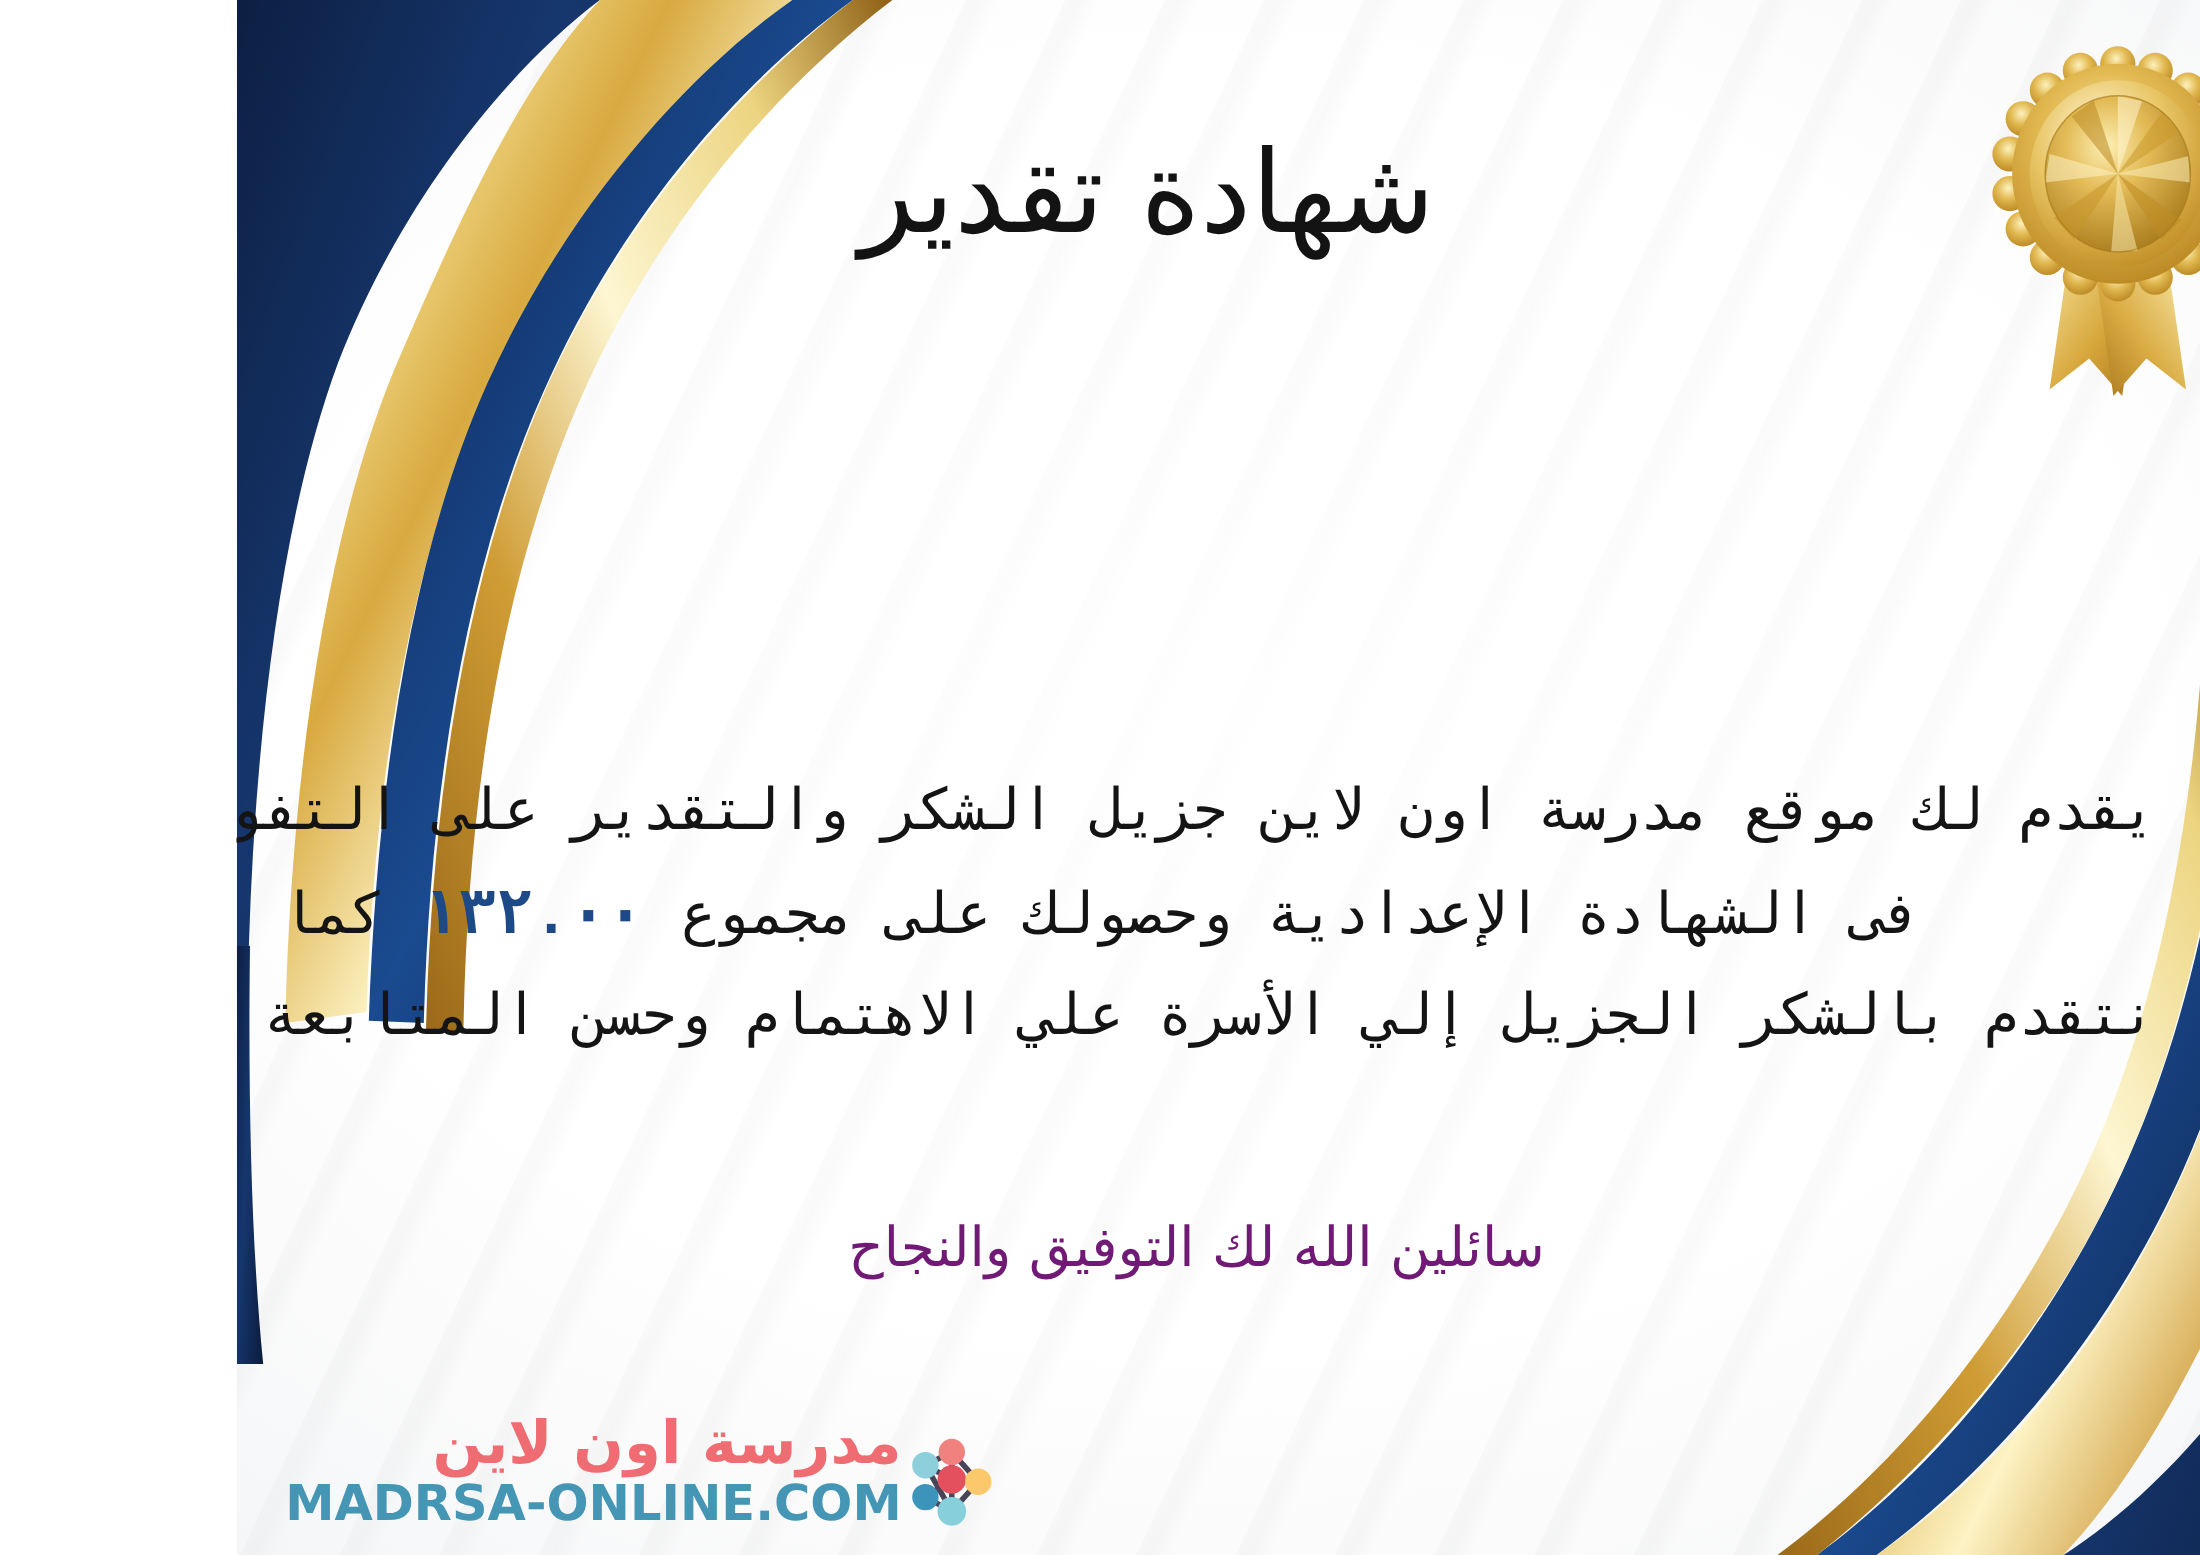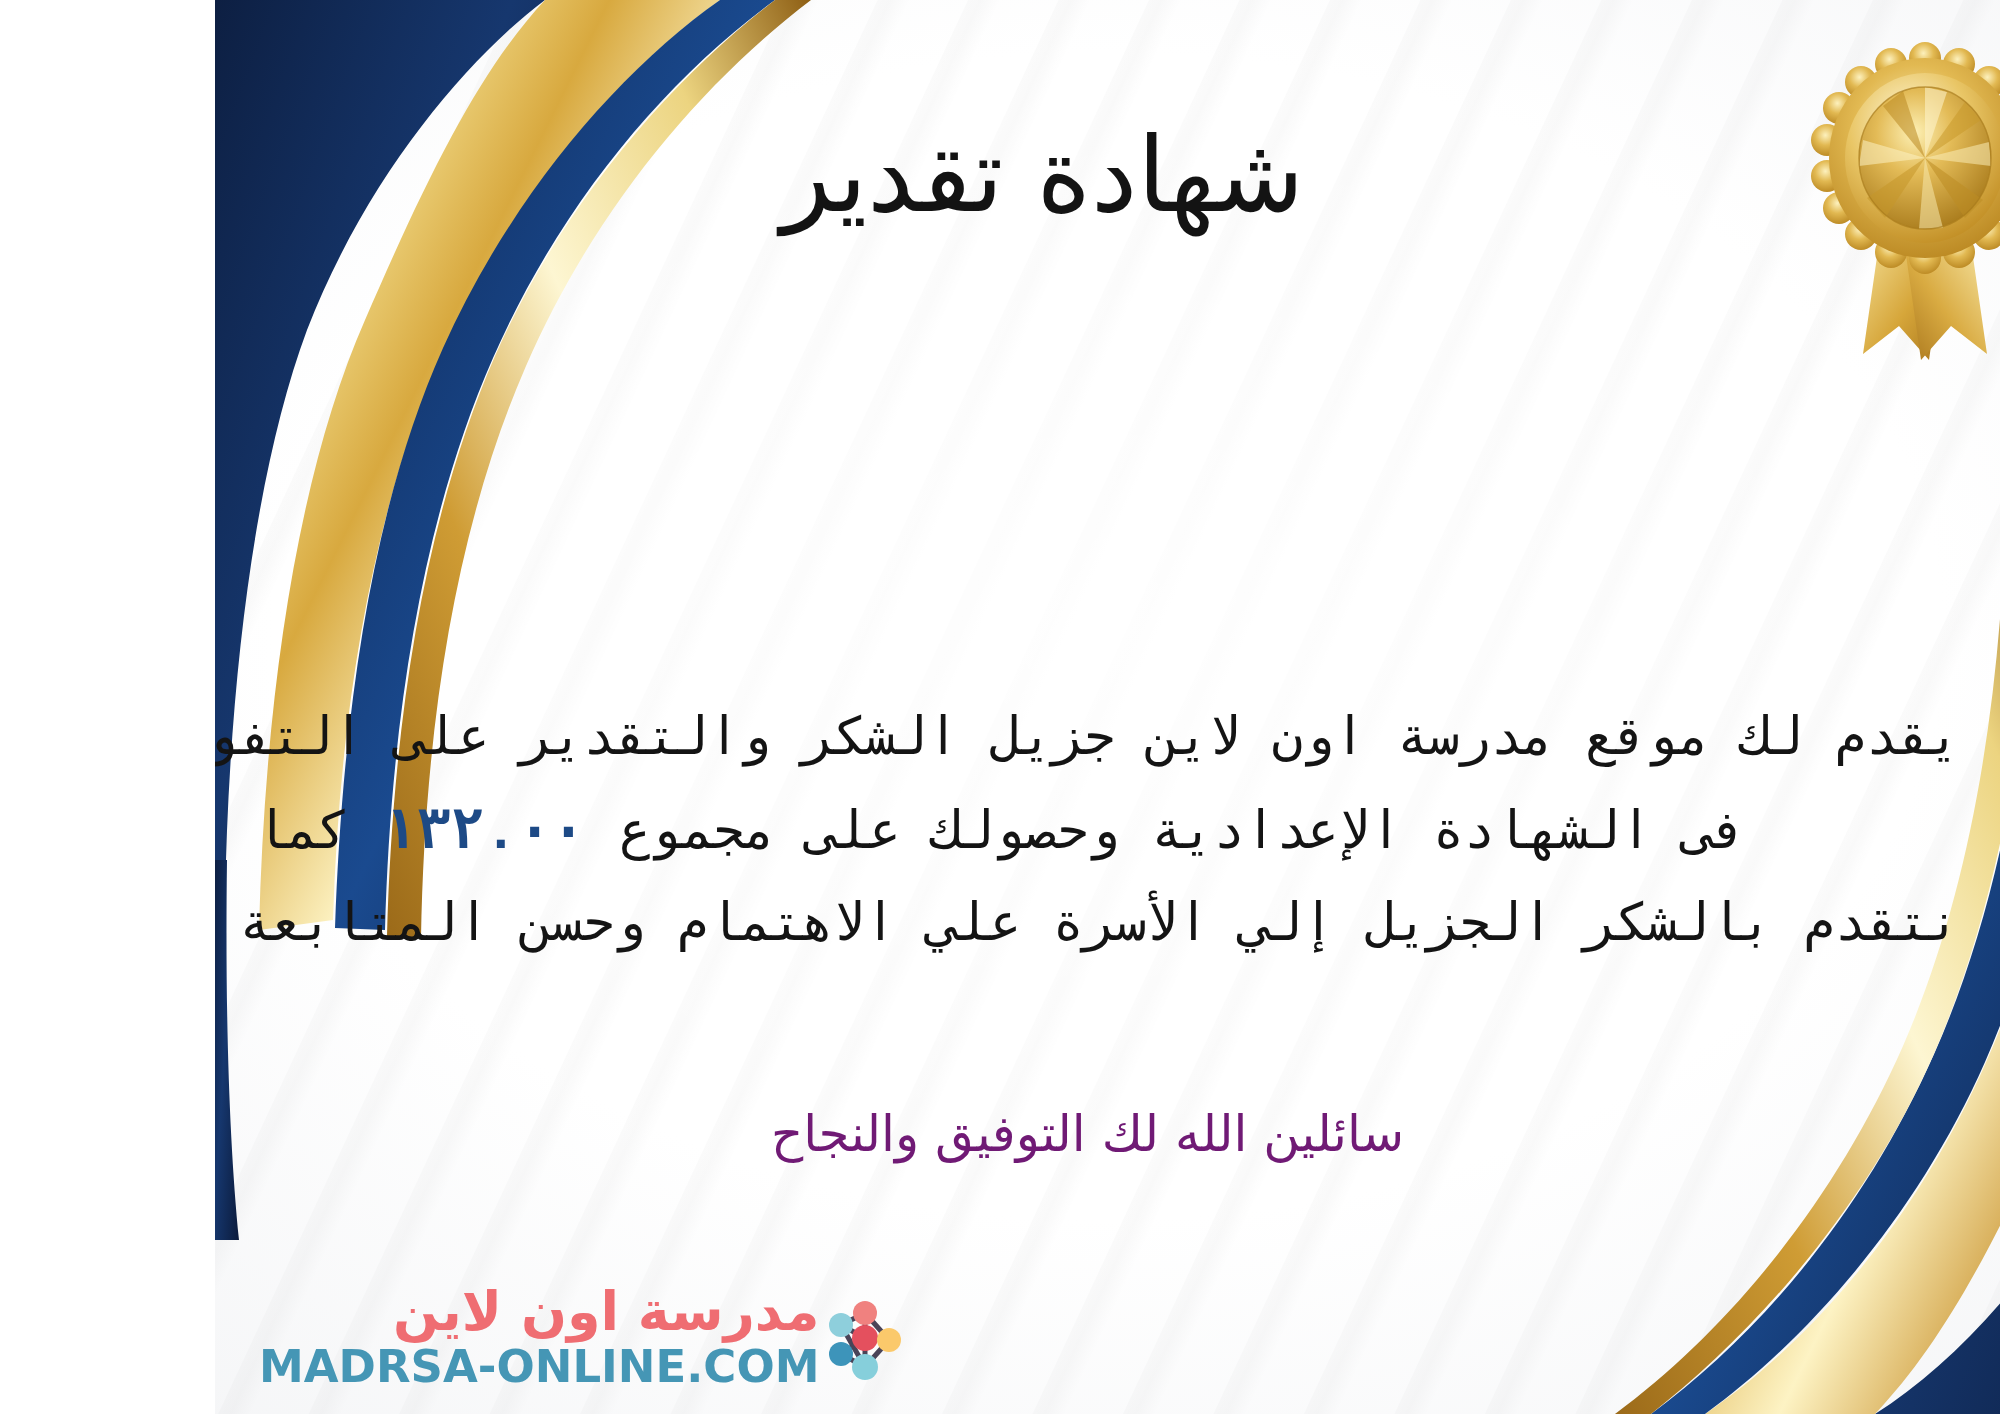--- a/index.html
+++ b/index.html
@@ -90,21 +90,21 @@
     text-align:center;
     color:#701a75;
     font-size:50px;
     font-weight:400;
     padding-right:40px;
   }
 
   
   .brand{
     position:absolute;left:24px;bottom:22px;
-    display:flex;flex-direction:row-reverse;align-items:center;
+    display:flex;flex-direction:row-reverse;align-items:flex-end;
   }
   .brand-text{display:flex;flex-direction:column;align-items:flex-start;}
   .brand-ar{
     font-size:54px;font-weight:bold;color:#ef6d72;line-height:1.0;
     direction:rtl;letter-spacing:-1px;
   }
   .brand-en{
     font-size:45px;font-weight:bold;color:#4596b5;line-height:1.08;
     direction:ltr;letter-spacing:0px;margin-top:4px;
     font-family:"DejaVu Sans","Liberation Sans",sans-serif;

